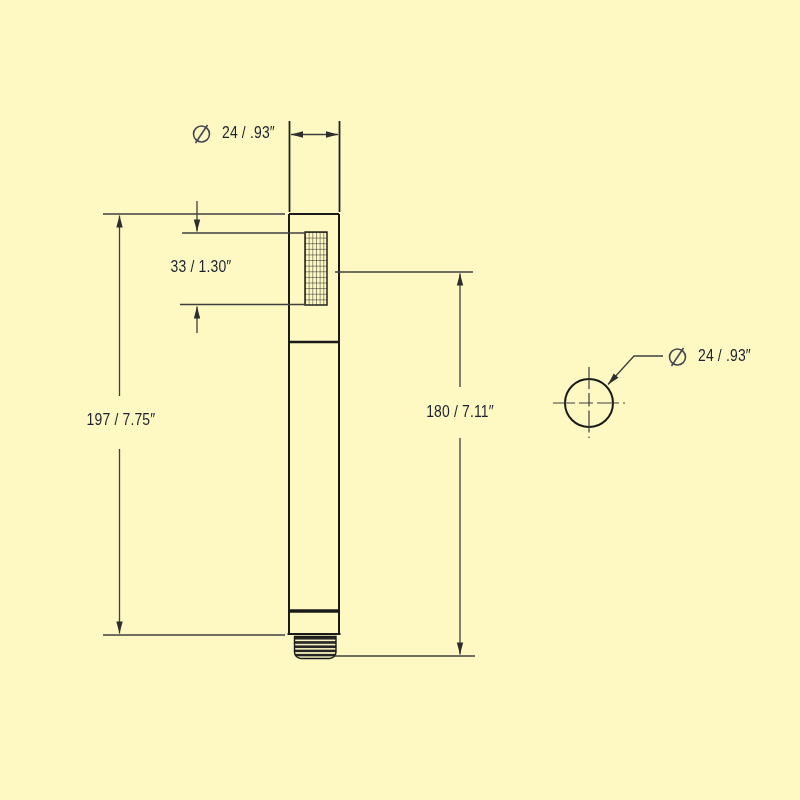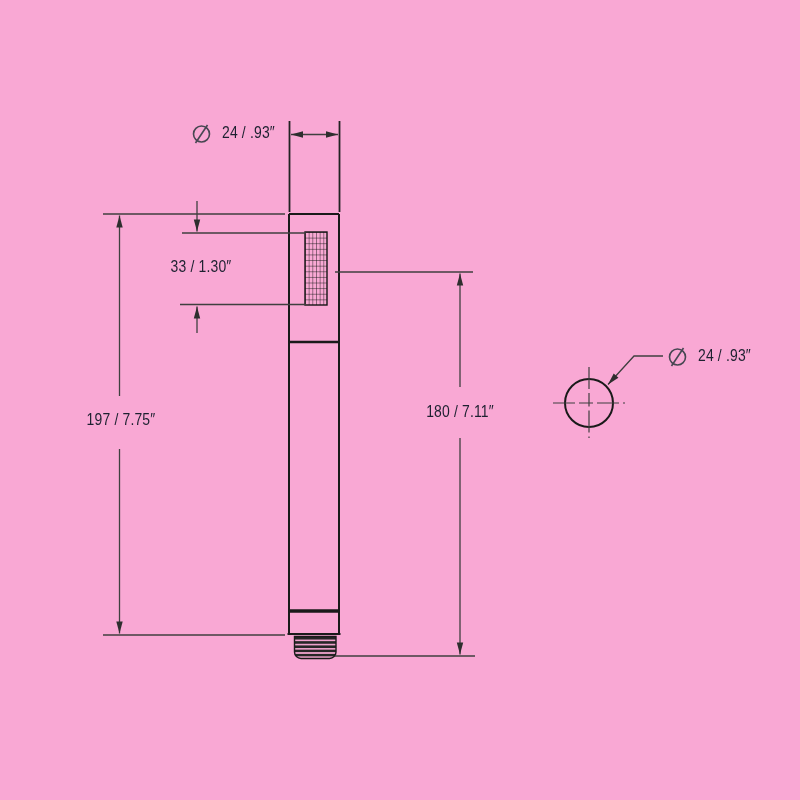--- a/index.html
+++ b/index.html
@@ -4,21 +4,21 @@
 <style>
   html, body {
     margin: 0;
     padding: 0;
     background: #ffffff;
   }
   .sheet {
     position: relative;
     width: 800px;
     height: 800px;
-    background: #f9a8d4;
+    background: #fef9c3;
     overflow: hidden;
     font-family: "Liberation Sans", sans-serif;
   }
   .linework {
     position: absolute;
     left: 0;
     top: 0;
   }
   .dim-label {
     position: absolute;

